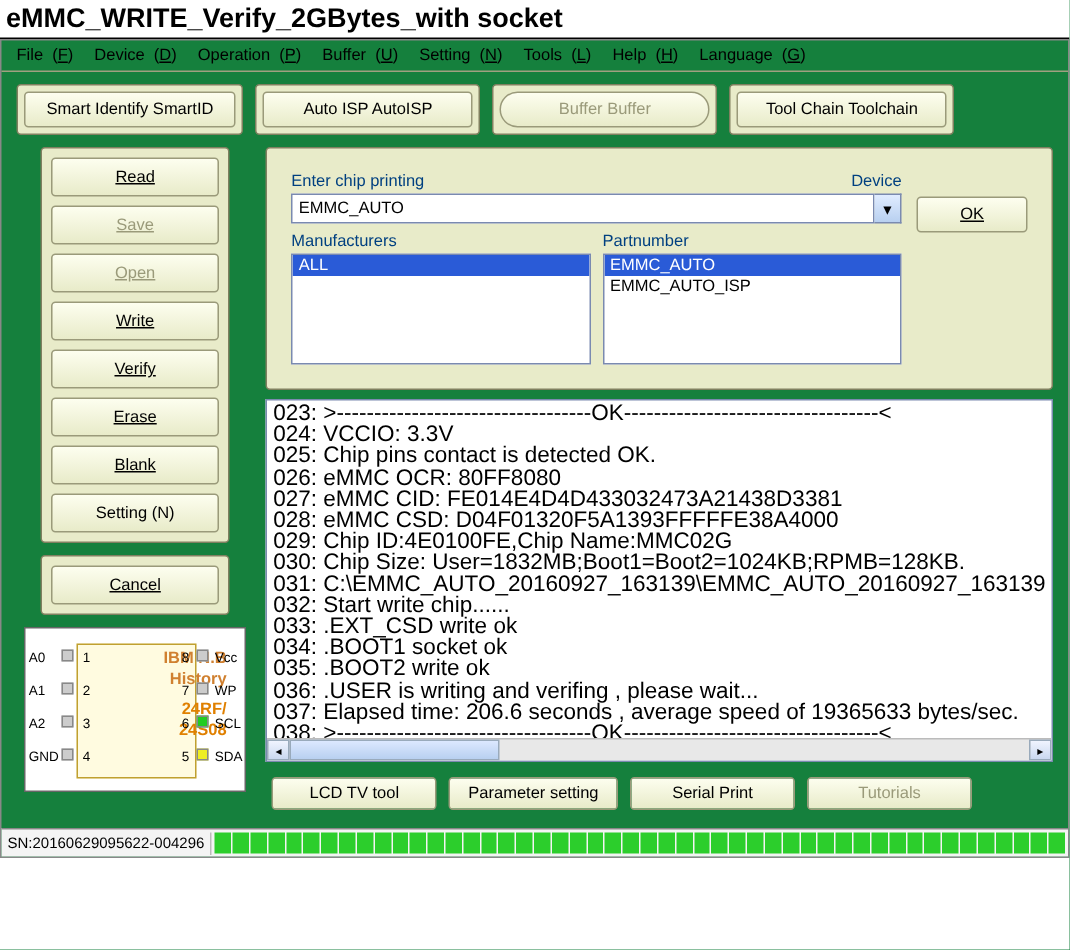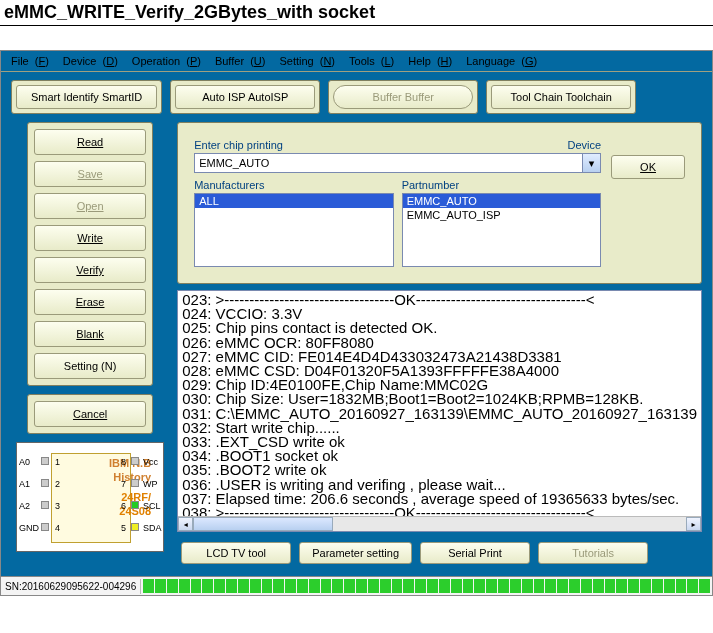--- a/index.html
+++ b/index.html
@@ -1,18 +1,18 @@
 <!DOCTYPE html>
 <html><head>
 <meta charset="utf-8">
 <style>
 * { box-sizing: border-box; margin: 0; padding: 0; font-family: "Microsoft Sans Serif", Tahoma, sans-serif; font-size: 11px; }
 body { background: #fff; width: 713px; }
 .title-bar { font-size: 18px; font-weight: bold; color: #000; padding: 2px 4px; background: #fff; border-bottom: 1px solid #000; }
-.window { background: #0369a1; border: 1px solid #888; margin-top: 24px; }
+.window { background: #15803d; border: 1px solid #888; }
 .menu-bar { display: flex; gap: 2px; padding: 2px 4px; border-bottom: 1px solid #a0a080; }
 .menu-item { padding: 2px 6px; cursor: default; }
 .paren { margin-left: 3px; }
 .paren .u { text-decoration: underline; }
 .top-buttons { display: flex; gap: 8px; padding: 8px 10px 4px; }
 .tb-wrap { border: 1px solid #808060; border-radius: 3px; padding: 4px; background: #e8ebc9; }
 .btn { background: linear-gradient(#fdfeef,#e8ebc9); border: 1px solid #9a9a7a; border-radius: 3px; padding: 5px 14px; cursor: default; text-align: center; min-width: 140px; }
 .btn.disabled { color: #9a9a7a; border-radius: 12px; }
 .body-row { display: flex; padding: 4px 10px 8px; gap: 8px; }
 .left-col { width: 160px; display: flex; flex-direction: column; align-items: center; }

